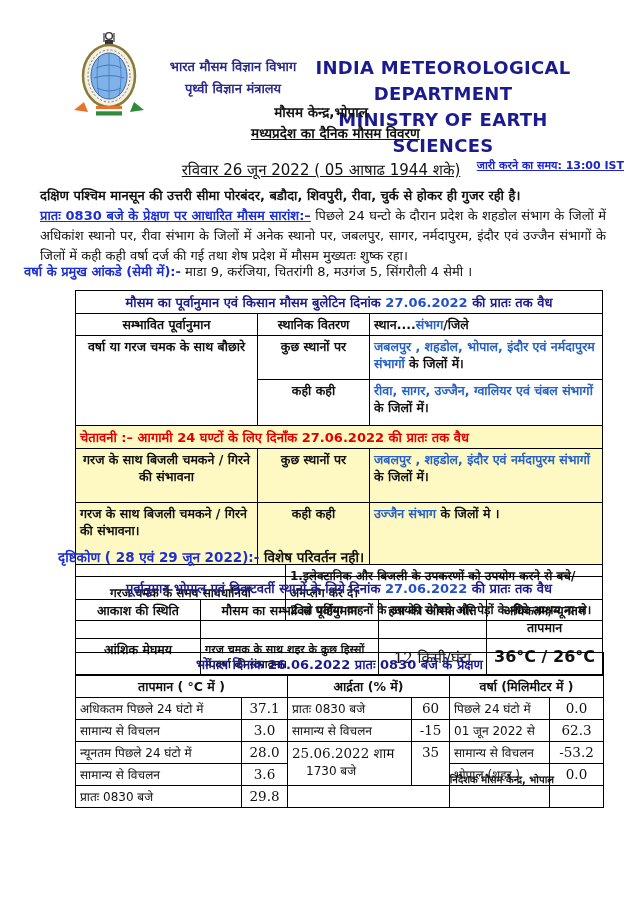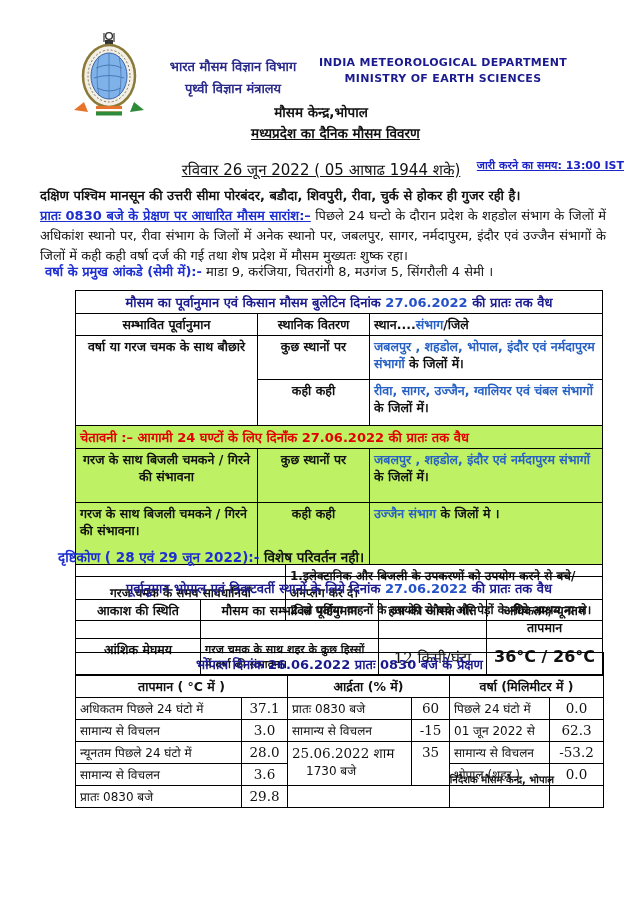--- a/index.html
+++ b/index.html
@@ -12,49 +12,49 @@
     overflow:hidden;
   }
   
   .logo{position:absolute;left:66px;top:30px;width:86px;height:88px;}
   .dept-hi{
     position:absolute;left:138px;top:56px;width:190px;
     text-align:center;color:#2b2b8c;font-size:13px;line-height:1.7;font-weight:700;
   }
   .dept-en{
     position:absolute;left:290px;top:55px;width:306px;
-    text-align:center;color:#1b1b8f;font-weight:bold;font-size:11px;line-height:1.45;
+    text-align:center;color:#1b1b8f;font-weight:bold;font-size:18px;line-height:1.45;
     letter-spacing:.3px;
   }
   .title-block{position:absolute;left:0;top:103px;width:642px;text-align:center;}
   .title-block .t1{font-size:13.5px;font-weight:bold;}
   .title-block .t2{font-size:13.5px;font-weight:bold;text-decoration:underline;margin-top:3px;padding-left:29px;}
   .title-block .t3{font-size:15px;font-weight:normal;text-decoration:underline;margin-top:17px;}
   .issue-line{
     position:absolute;right:18px;top:157px;
     color:#1d24c8;font-weight:bold;font-size:11px;text-decoration:underline;
   }
   
   .intro{position:absolute;left:40px;top:186px;width:566px;font-size:13px;line-height:1.55;text-align:justify;}
   .intro .lead{font-weight:bold;}
   .blue-label{color:#1d2fd0;font-weight:bold;text-decoration:underline;}
-  .rain-line{position:absolute;left:45px;top:262px;width:566px;font-size:13px;}
+  .rain-line{position:absolute;left:24px;top:262px;width:566px;font-size:13px;}
   .blue-bold{color:#1d2fd0;font-weight:bold;}
   
   .tables{position:absolute;left:75px;top:290px;width:527px;}
   table{border-collapse:collapse;table-layout:fixed;width:527px;}
   td{border:1px solid #000;padding:2px 4px;vertical-align:top;font-size:12.5px;}
   .cap{color:#1b1b8f;font-weight:bold;text-align:center;font-size:13px;}
   .cap .date{color:#2451c8;}
   .hdr{font-weight:bold;text-align:center;}
   .ctr{text-align:center;}
   .bold{font-weight:bold;}
   .places{color:#2862c4;font-weight:bold;}
   .tbl-b{margin-top:-1px;}
-  .tbl-b td{background:#bef264;}
+  .tbl-b td{background:#fef9c3;}
   .warn-cap{color:#e30000;font-weight:bold;font-size:13px;text-align:left;padding-left:4px;}
   .tbl-c{margin-top:-1px;}
   .tbl-c td{font-size:12px;}
   .outlook{position:absolute;left:58px;top:548px;font-size:13.5px;font-weight:bold;}
   .tbl-d-wrap{position:absolute;left:75px;top:576px;}
   .tbl-e-wrap{position:absolute;left:75px;top:652px;}
   .big-temp{font-size:16px;font-weight:bold;text-align:center;font-family:"DejaVu Sans",sans-serif;}
   .wind{font-size:15px;text-align:center;font-family:"DejaVu Serif","Liberation Serif",serif;}
   .val{font-family:"DejaVu Serif","Liberation Serif",serif;font-size:13.5px;text-align:center;}
   .obs-label{font-size:12px;}

